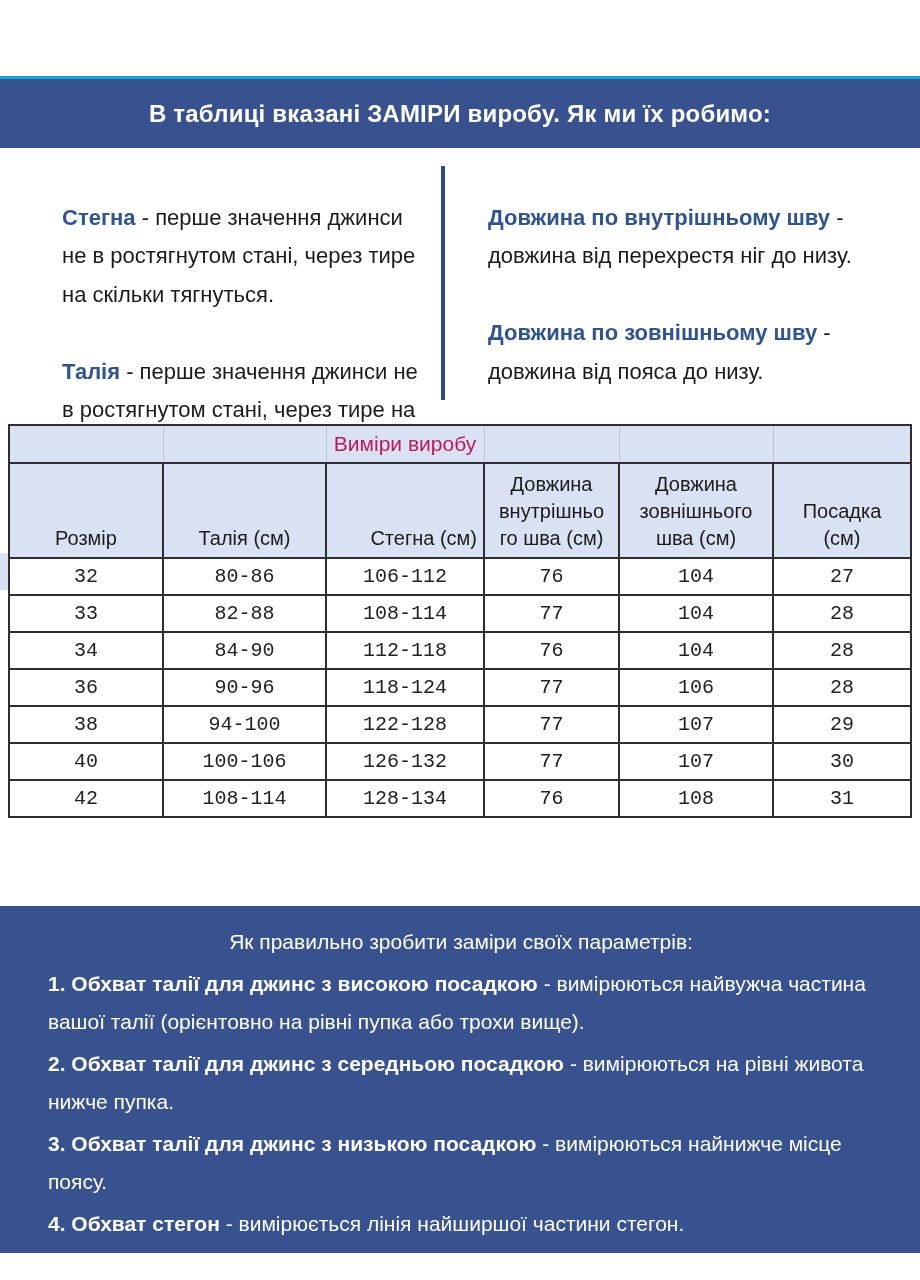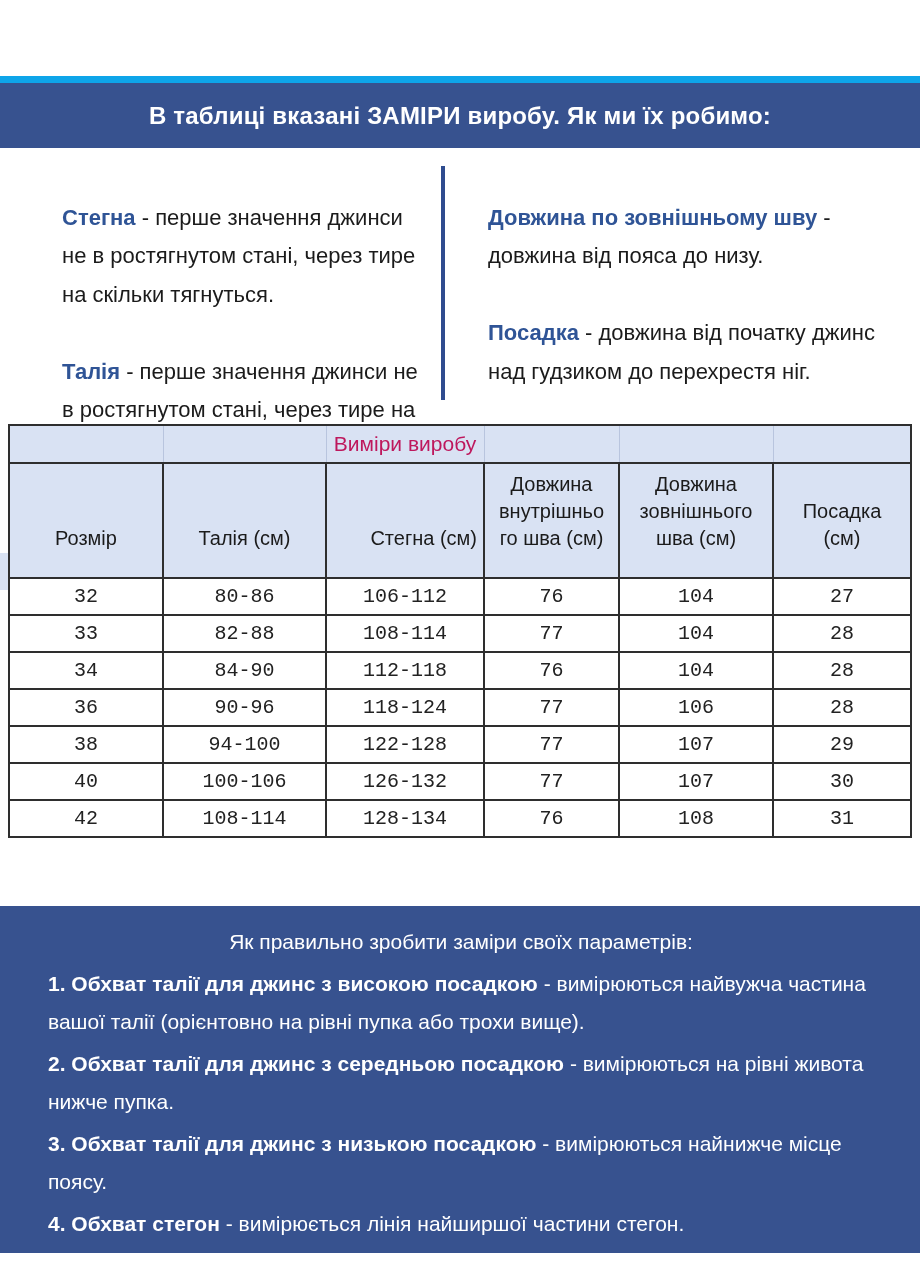--- a/index.html
+++ b/index.html
@@ -4,21 +4,21 @@
 <style>
   html,body { margin:0; padding:0; background:#ffffff; }
   .page {
     position:relative; width:920px; height:1280px; background:#ffffff;
     font-family:"Liberation Sans", sans-serif; color:#1b1b1b; overflow:hidden;
   }
 
   
   .header-bar {
     position:absolute; left:0; top:76px; width:920px; height:72px;
-    box-sizing:border-box; border-top:7px solid #0ea5e9; background:#37528f;
+    box-sizing:border-box; border-top:3px solid #0ea5e9; background:#37528f;
     display:flex; align-items:center; justify-content:center;
   }
   .header-title { color:#ffffff; font-size:24px; font-weight:bold; letter-spacing:0.2px; }
 
   
   .definitions { position:absolute; left:0; top:160px; width:920px; height:250px; }
   .def-col { position:absolute; top:0; font-size:22px; line-height:38.5px; white-space:pre-line; }
   .def-col.left  { left:62px;  width:385px; }
   .def-col.right { left:488px; width:425px; }
   .def { margin:0; }
@@ -35,21 +35,21 @@
     height:36px; background:#d9e2f3;
     border-left:1px solid #b9c5de; border-right:1px solid #b9c5de;
     border-top:2px solid #2e2e2e; border-bottom:2px solid #2e2e2e;
   }
   .group-row td:first-child { border-left:2px solid #2e2e2e; }
   .group-row td:last-child  { border-right:2px solid #2e2e2e; }
   .group-title { text-align:center; font-size:21px; color:#be185d; }
   .head-row th {
     height:88px; background:#d9e2f3; font-weight:normal; color:#1b1b1b;
     vertical-align:bottom; text-align:center; white-space:pre-line;
-    padding-bottom:25px; line-height:27px;
+    padding-bottom:5px; line-height:27px;
   }
   .head-row th.align-right { text-align:right; padding-right:6px;margin-top:29px; }
   .size-table tbody td { height:35px; text-align:center; vertical-align:middle; background:#ffffff;font-family:Liberation Mono, monospace; }
 
   .row-artifact { position:absolute; left:0; top:553px; width:8px; height:37px; background:#d9e2f3; }
 
   
   .footer-block {
     position:absolute; left:0; top:906px; width:920px; height:347px;
     box-sizing:border-box; background:#37528f; color:#ffffff;
@@ -72,20 +72,22 @@
     <div class="def-col left">
       <p class="def"><span class="term">Стегна</span><span class="def-text"> - перше значення джинси
 не в ростягнутом стані, через тире
 на скільки тягнуться.</span></p>
       <p class="def"><span class="term">Талія</span><span class="def-text"> - перше значення джинси не
 в ростягнутом стані, через тире на
 скільки тягнуться.</span></p>
     </div>
     <div class="divider"></div>
     <div class="def-col right">
+      <p class="def"><span class="term">Довжина по внутрішньому шву</span><span class="def-text"> -
+довжина від перехрестя ніг до низу.</span></p>
       <p class="def"><span class="term">Довжина по зовнішньому шву</span><span class="def-text"> -
 довжина від пояса до низу.</span></p>
       <p class="def"><span class="term">Посадка</span><span class="def-text"> - довжина від початку джинс
 над гудзиком до перехрестя ніг.</span></p>
     </div>
   </div>
 
   <table class="size-table">
     <colgroup>
       <col style="width:154px">

